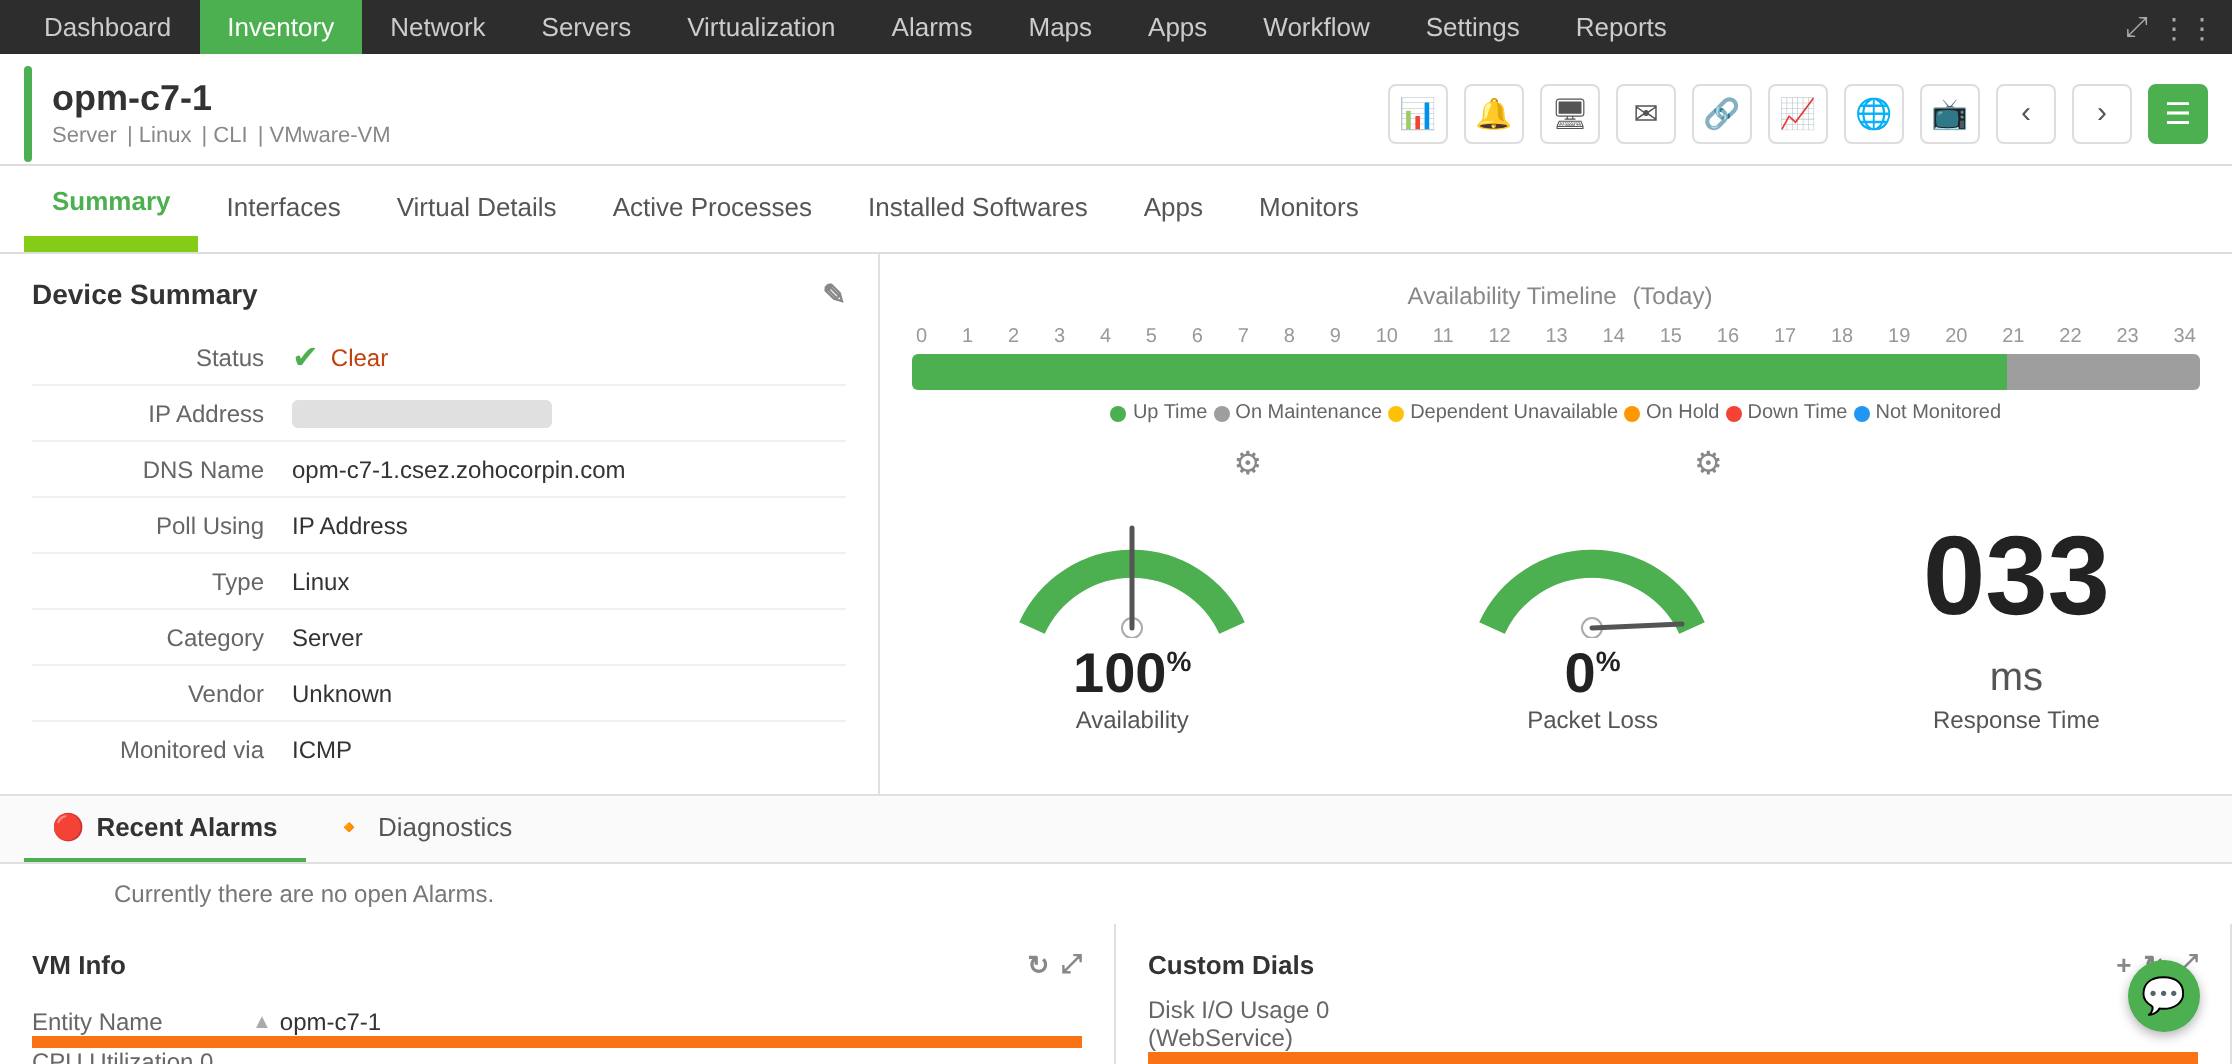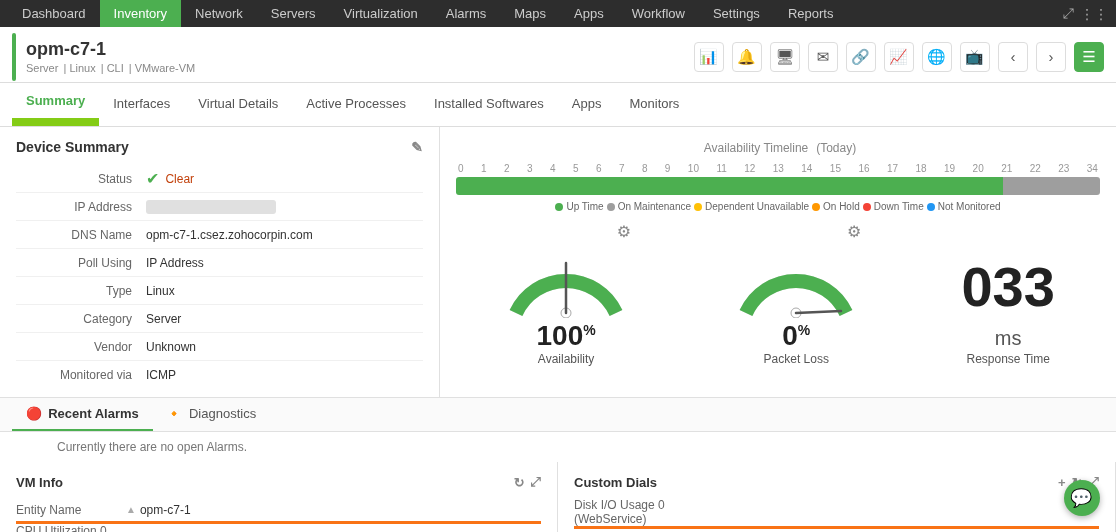--- a/index.html
+++ b/index.html
@@ -239,23 +239,23 @@
       color: #333;
       margin-bottom: 8px;
       display: flex;
       align-items: center;
       justify-content: space-between;
     }
     .card-actions { display: flex; gap: 6px; align-items: center; }
     .card-icon-btn { font-size: 13px; color: #888; cursor: pointer; }
     .vm-info-row {
       display: flex;
-      align-items: center;
+      align-items: flex-end;
       font-size: 12px;
-      border-bottom: 3px solid #f97316;
+      border-bottom: 6px solid #f97316;
       min-height: 26px;
     }
     .vm-label { width: 110px; color: #666; }
     .vm-value { color: #333; display: flex; align-items: center; gap: 4px; }
     .sort-icon { color: #aaa; font-size: 10px; cursor: pointer; }
   </style>
 </head>
 <body>
 
 <nav class="top-nav">

